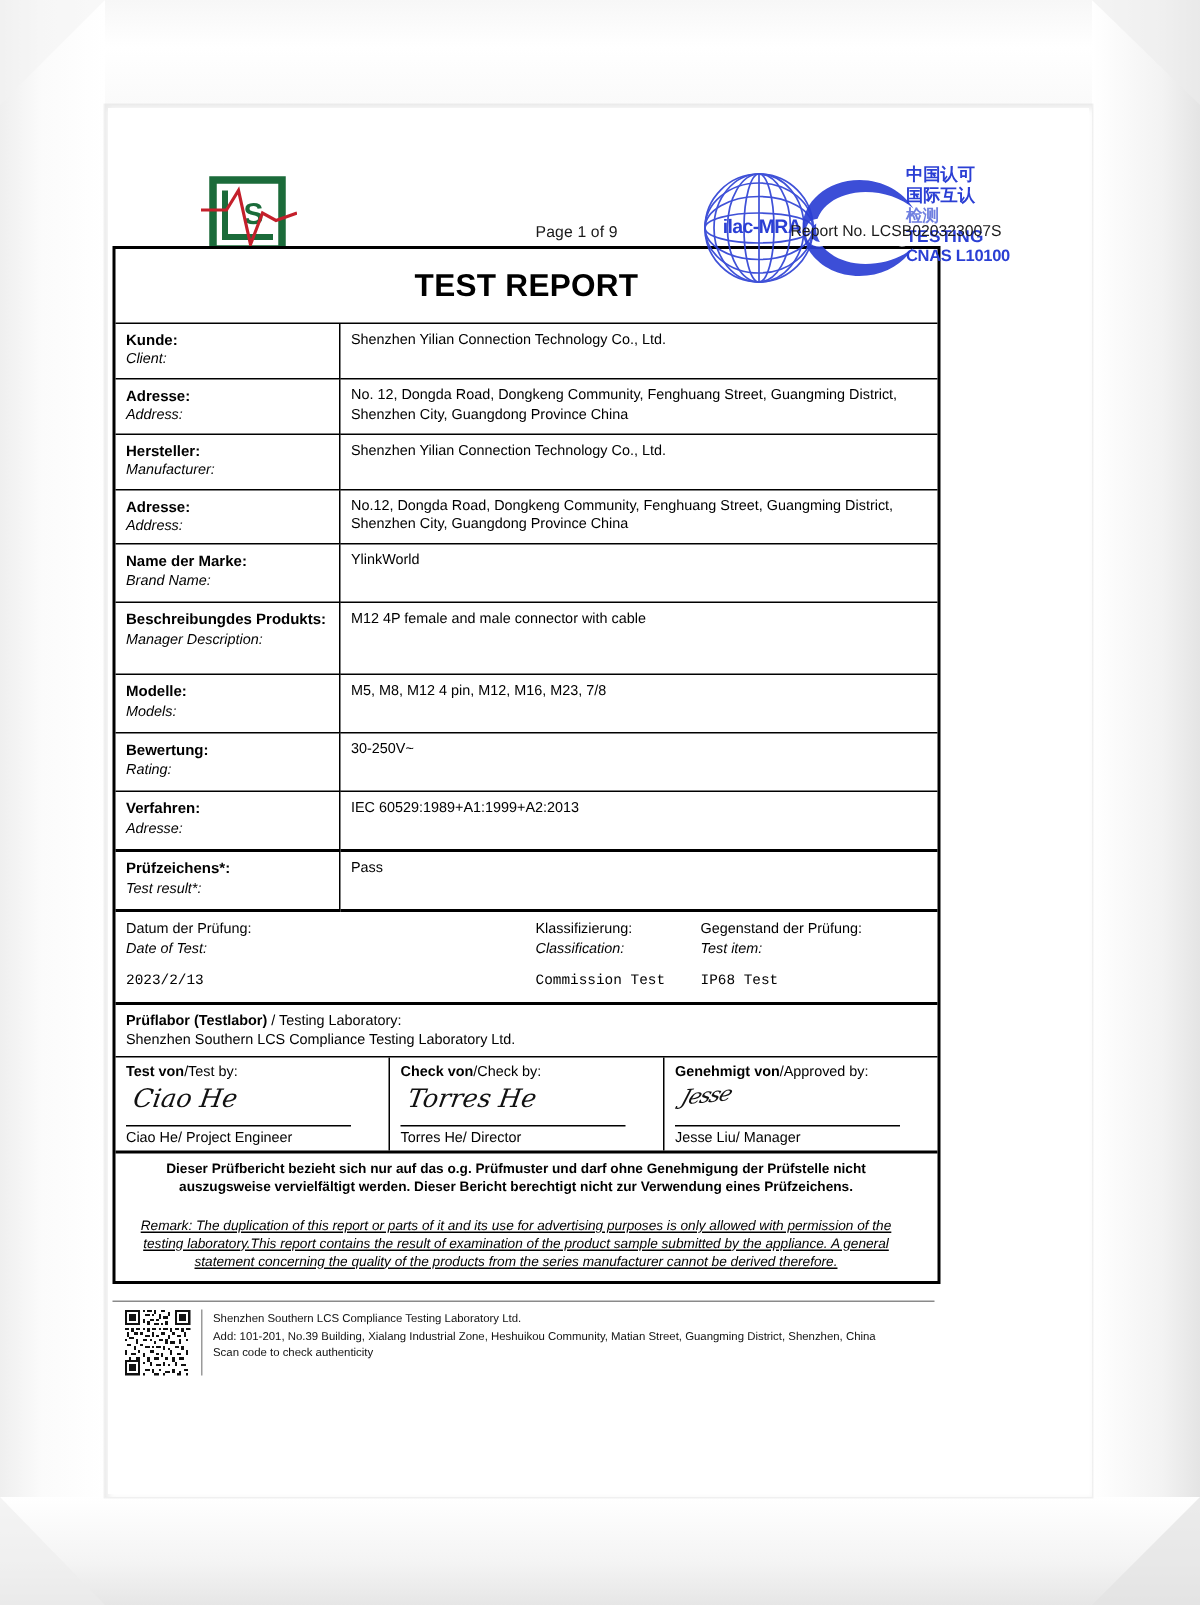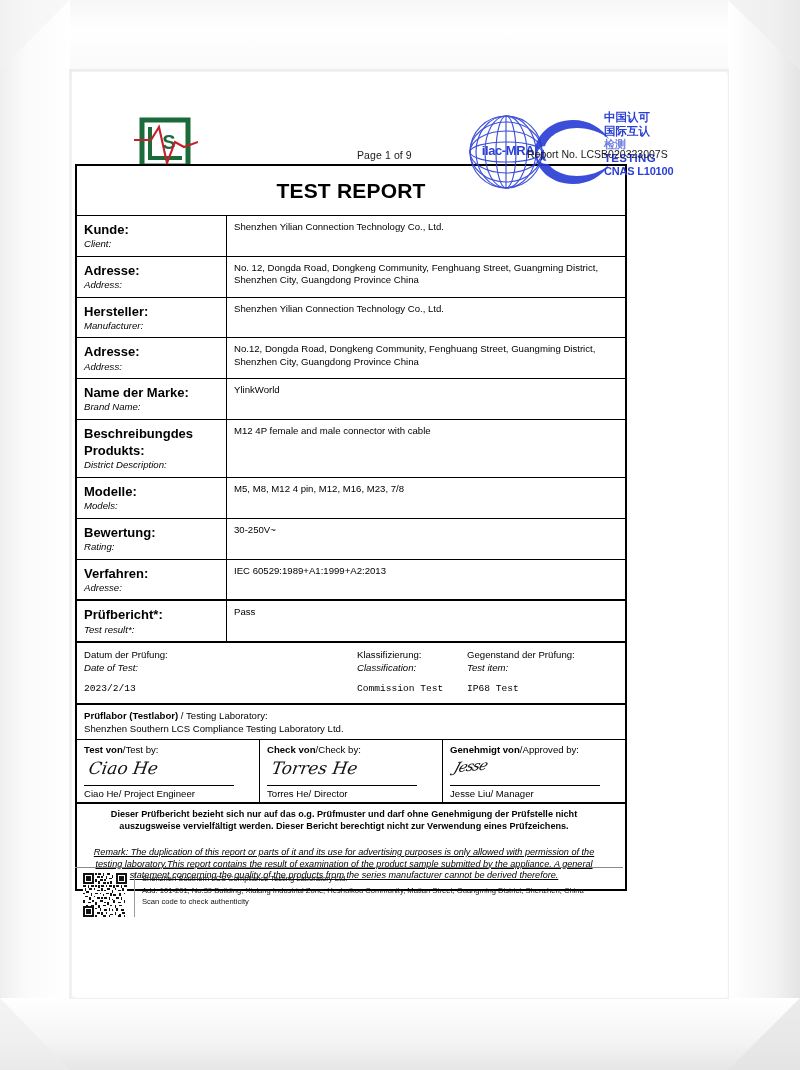--- a/index.html
+++ b/index.html
@@ -158,21 +158,21 @@
     padding: 5px 7px 5px 7px;
     vertical-align: top;
     font-size: 9.6px;
     color: #000;
     line-height: 1.32;
   }
   td.lbl {
     width: 135px;
     border-right: 1px solid #000;
   }
-  td.lbl .de { font-weight: bold; font-size: 13px; display: block; }
+  td.lbl .de { font-weight: bold; font-size: 10px; display: block; }
   td.lbl .en { font-style: italic; font-size: 9.6px; display: block; }
   td.val {
     padding-top: 9px;
   }
   tr.result td { border-top: 2px solid #000; border-bottom: 2px solid #000; }
   tr.tall td { height: 28px; }
   tr.taller td { height: 37px; }
 
   
   #dates-block {
@@ -394,21 +394,21 @@
         <tr class="tall">
           <td class="lbl">
             <span class="de">Name der Marke:</span>
             <span class="en">Brand Name:</span>
           </td>
           <td class="val">YlinkWorld</td>
         </tr>
         <tr class="taller">
           <td class="lbl">
             <span class="de">Beschreibungdes Produkts:</span>
-            <span class="en">District Description:</span>
+            <span class="en">Manager Description:</span>
           </td>
           <td class="val">M12 4P female and male connector with cable</td>
         </tr>
         <tr class="tall">
           <td class="lbl">
             <span class="de">Modelle:</span>
             <span class="en">Models:</span>
           </td>
           <td class="val">M5, M8, M12 4 pin, M12, M16, M23, 7/8</td>
         </tr>
@@ -421,21 +421,21 @@
         </tr>
         <tr class="tall">
           <td class="lbl">
             <span class="de">Verfahren:</span>
             <span class="en">Adresse:</span>
           </td>
           <td class="val">IEC 60529:1989+A1:1999+A2:2013</td>
         </tr>
         <tr class="result tall">
           <td class="lbl">
-            <span class="de">Prüfbericht*:</span>
+            <span class="de">Prüfzeichens*:</span>
             <span class="en">Test result*:</span>
           </td>
           <td class="val">Pass</td>
         </tr>
       </tbody>
     </table>
 
     <div id="dates-block">
       <div class="date-col" id="dcol0">
         <span class="de">Datum der Prüfung:</span>

